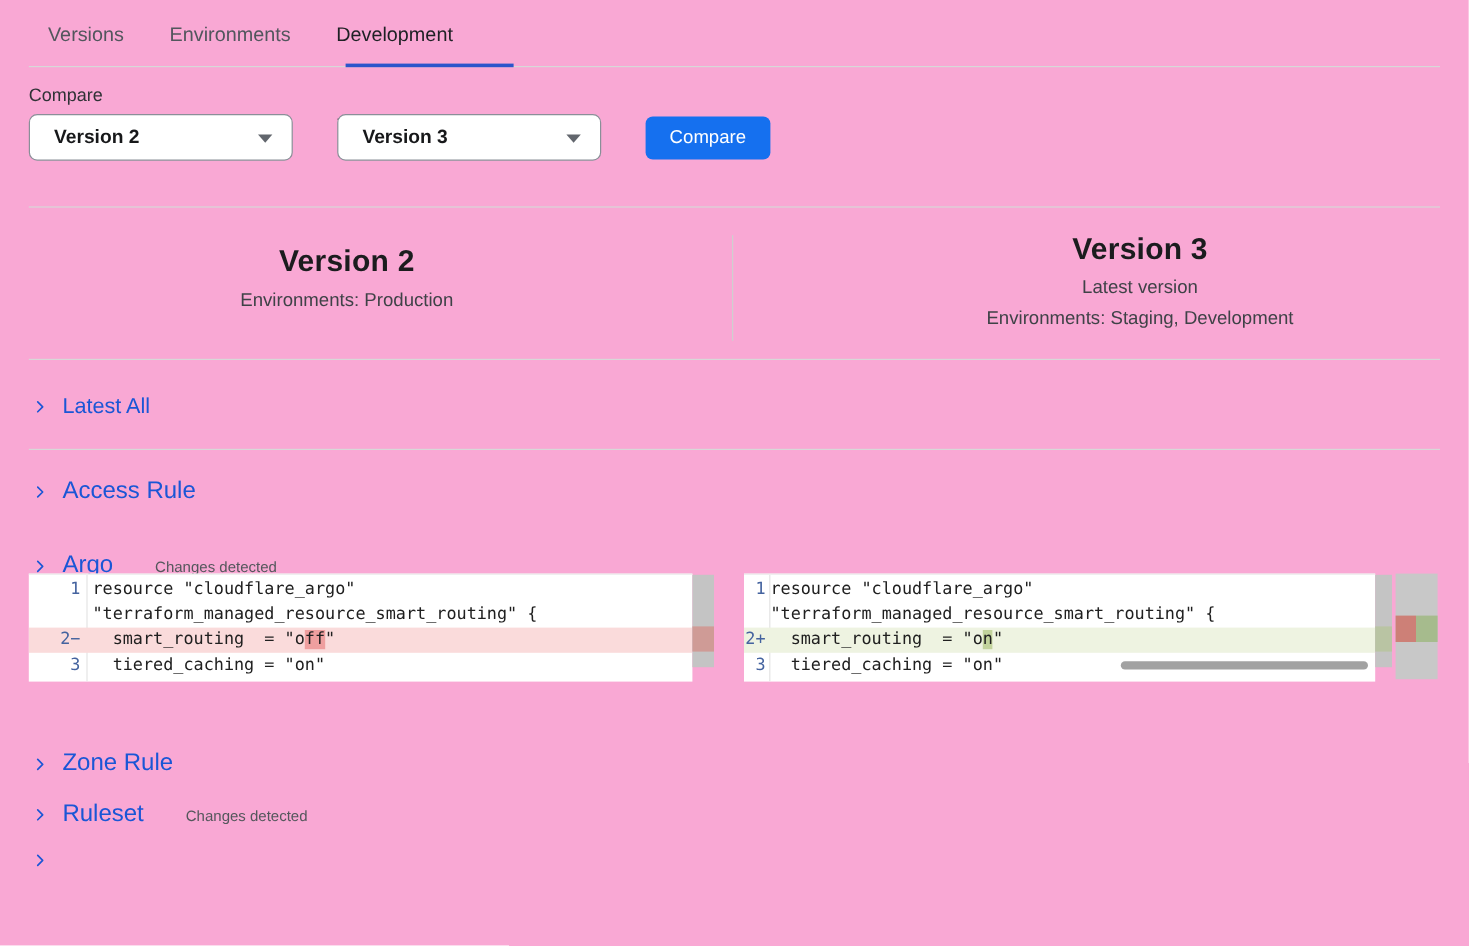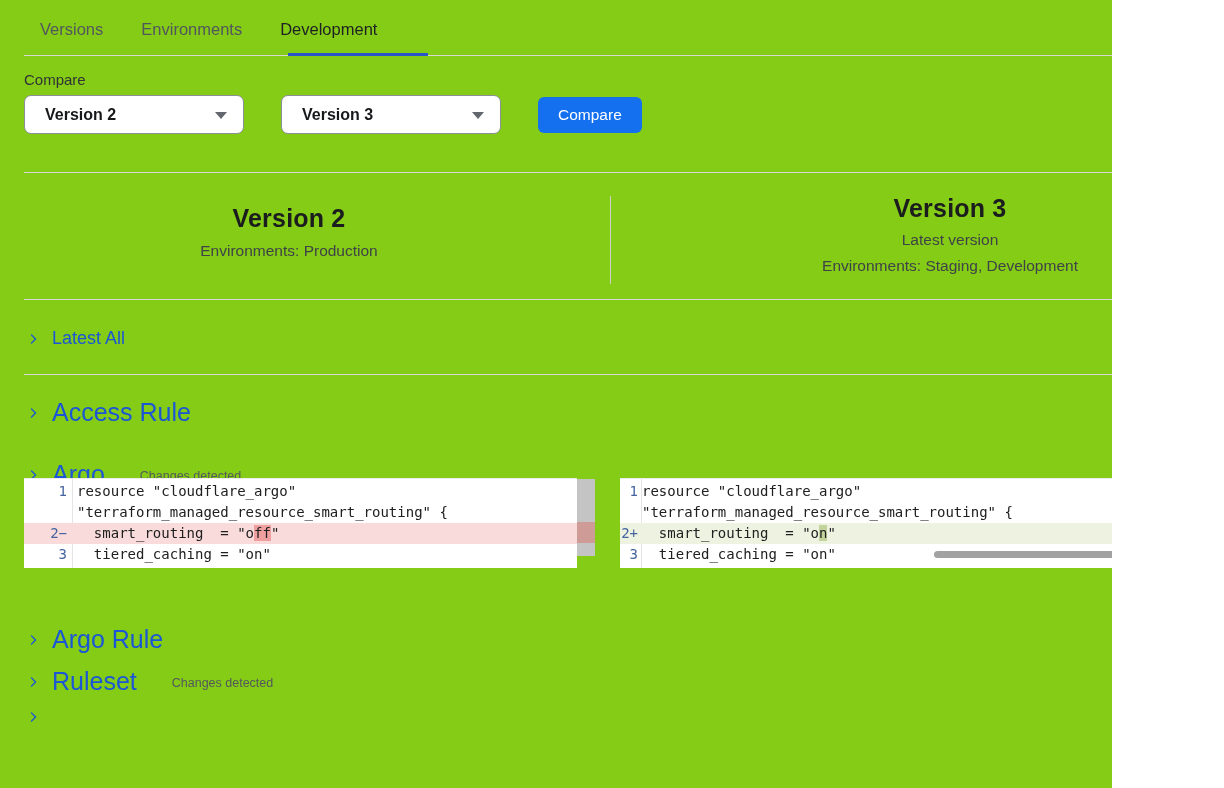--- a/index.html
+++ b/index.html
@@ -14,21 +14,21 @@
     --added_word_bg:#C2D39C;
     --gutter_number:#44639F;
     --badge_text:#54575C;
     --ruler_red:#CD8077;
     --ruler_green:#A6BB8D;
     --scrollbar:#C4C4C4;
   }
   *{box-sizing:border-box;margin:0;padding:0;}
   html,body{background:#fff;}
   body{font-family:"Liberation Sans","DejaVu Sans",sans-serif;}
-  .app{position:relative;width:1112px;height:788px;background:#84cc16;overflow:hidden;}
+  .app{position:relative;width:1224px;height:788px;background:#f9a8d4;overflow:hidden;}
 
   
   .tabs{position:absolute;top:20px;left:40px;display:flex;gap:38px;}
   .tab{font-size:16.5px;color:var(--tab_inactive_text);cursor:pointer;white-space:nowrap;}
   .tab.active{color:var(--tab_active_text);font-weight:500;}
   .tab-underline{position:absolute;left:288px;top:53px;width:140px;height:3px;background:var(--tab_underline);z-index:2;}
   .divider{position:absolute;left:24px;width:1176px;height:1px;background:#D8D8D8;}
   .d1{top:55px;} .d2{top:172px;} .d3{top:299px;} .d4{top:374px;}
 
   
@@ -47,21 +47,21 @@
   .vcol{position:absolute;text-align:center;}
   .vcol-left{left:24px;width:530px;top:204px;}
   .vcol-right{left:650px;width:600px;top:194px;}
   .vtitle{font-size:25px;font-weight:600;color:#1B1C1E;letter-spacing:.2px;}
   .vsub{font-size:15.5px;color:#3F4247;margin-top:9px;}
   .vcol-right .vsub{margin-top:8px;}
   .vsep{position:absolute;left:610px;top:196px;width:1px;height:88px;background:#CFCFCF;}
 
   
   .secrow{position:absolute;left:0;display:flex;align-items:center;gap:13px;padding-left:28px;cursor:pointer;}
-  .sec-label{color:var(--link_blue);font-size:25px;}
+  .sec-label{color:var(--link_blue);font-size:20px;}
   .expand-row .sec-label{font-size:18px;}
   .badge{font-size:12.5px;color:var(--badge_text);margin-left:22px;padding-top:3px;}
   .badge:empty{display:none;}
   .chev{color:var(--link_blue);display:block;}
 
   
   .panel{position:absolute;top:478px;height:90px;overflow:hidden;background:#fff;border-top:1px solid #ECECEC;
          padding-top:2px;font-family:"DejaVu Sans Mono","Liberation Mono",monospace;font-size:14px;}
   .left-panel{left:24px;width:553px;}
   .right-panel{left:620px;width:526px;}
@@ -215,21 +215,21 @@
   <div class="ruler">
     <div class="rmark rred"></div>
     <div class="rmark rgreen"></div>
   </div>
   <div class="hscroll"></div>
 
   <div class="secrow" style="top:625px;">
     <svg class="chev" width="11" height="14" viewBox="0 0 16 16">
         <path d="M5 2 l6 6 -6 6" fill="none" stroke="currentColor" stroke-width="2" stroke-linecap="round" stroke-linejoin="round"></path>
       </svg>
-    <span class="sec-label">Argo Rule</span>
+    <span class="sec-label">Zone Rule</span>
 
   </div>
   <div class="secrow" style="top:667px;">
     <svg class="chev" width="11" height="14" viewBox="0 0 16 16">
         <path d="M5 2 l6 6 -6 6" fill="none" stroke="currentColor" stroke-width="2" stroke-linecap="round" stroke-linejoin="round"></path>
       </svg>
     <span class="sec-label">Ruleset</span>
     <span class="badge">Changes detected</span>
   </div>
   <div class="secrow" style="top:710px;">

